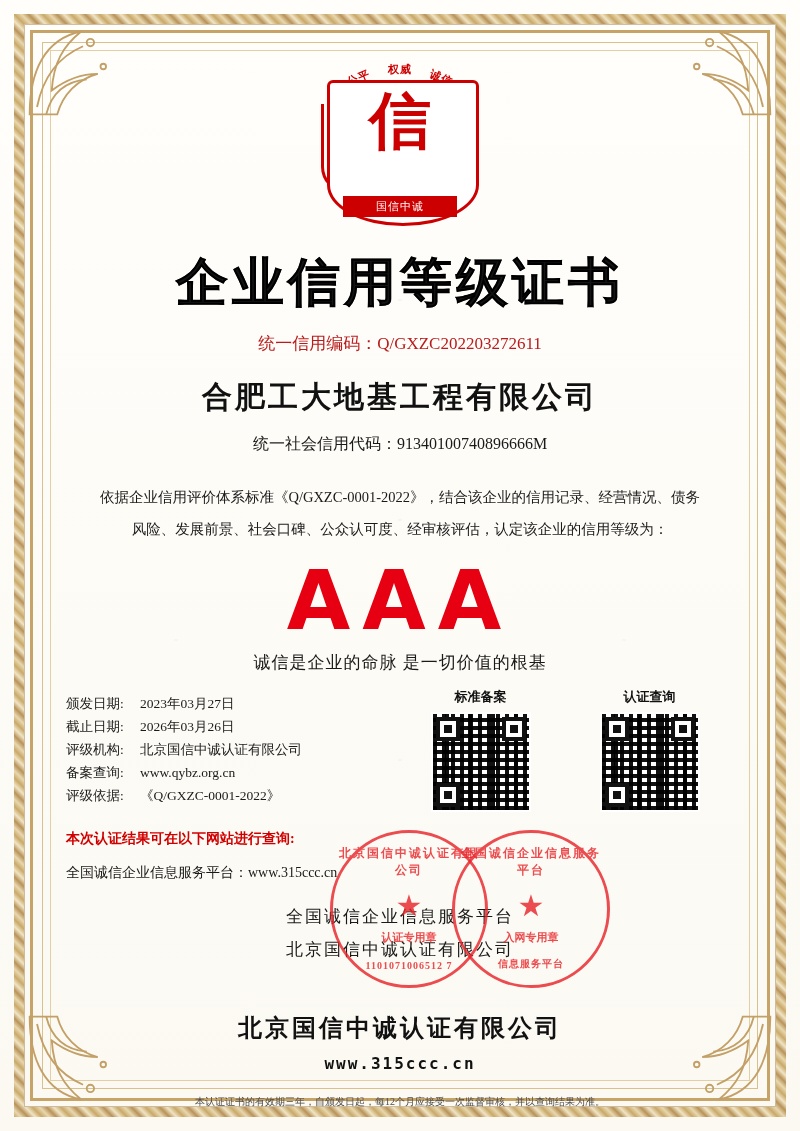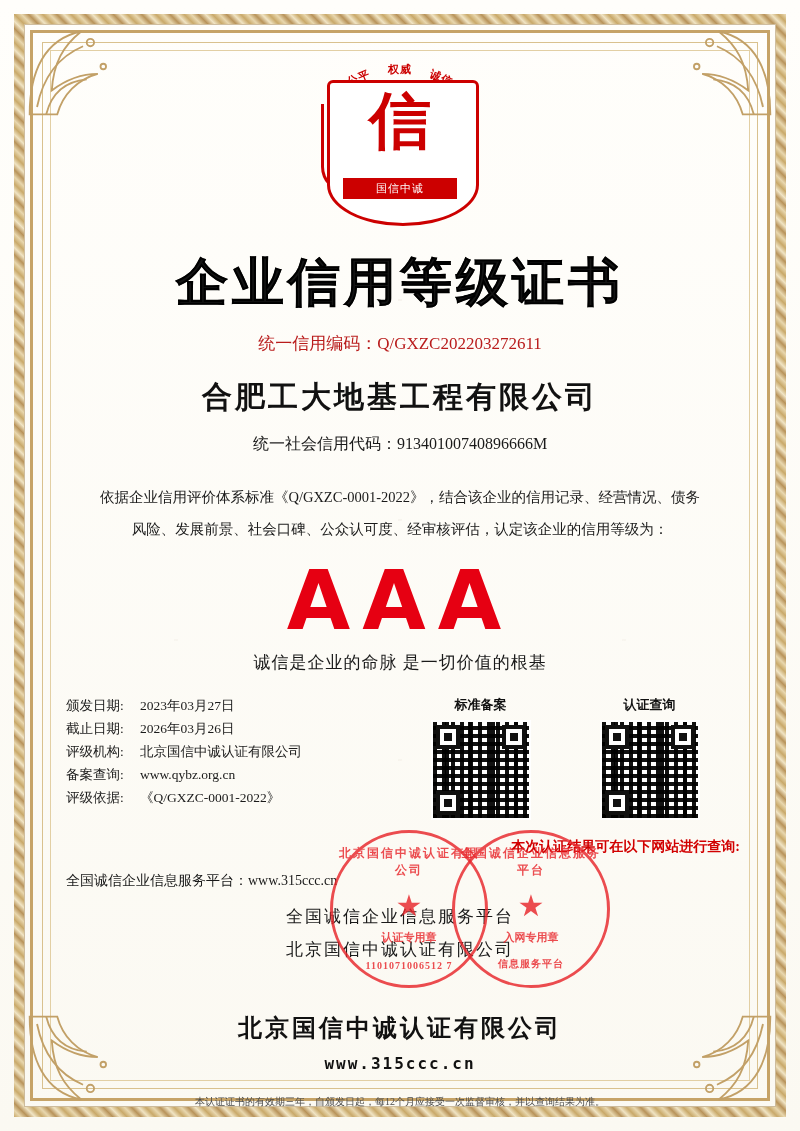--- a/index.html
+++ b/index.html
@@ -110,21 +110,21 @@
     position: absolute;
     top: 28px; left: 0; right: 0;
     font-size: 62px;
     line-height: 70px;
     color: #cc0000;
     font-weight: bold;
     font-family: "DejaVu Sans", sans-serif;
   }
   .emblem-ribbon {
     position: absolute;
-    bottom: 34px; left: 38px; right: 38px;
+    bottom: 16px; left: 38px; right: 38px;
     background: #cc0000;
     color: #fff;
     font-size: 11px;
     padding: 3px 0;
     letter-spacing: 1px;
     font-family: "DejaVu Sans", sans-serif;
   }
   .laurel {
     position: absolute;
     top: 46px;
@@ -183,23 +183,23 @@
   }
   .slogan {
     margin-top: 4px;
     font-size: 17px;
     color: #1a1a1a;
     letter-spacing: 1px;
   }
 
   
   .info-row {
-    margin-top: 20px;
+    margin-top: 12px;
     display: flex;
-    align-items: flex-start;
+    align-items: center;
     text-align: left;
     padding: 0 6px;
   }
   .info-left { width: 330px; }
   .info-line {
     font-size: 13.5px;
     line-height: 23px;
     color: #1a1a1a;
     white-space: nowrap;
   }
@@ -234,21 +234,21 @@
     width: 24px; height: 24px;
     background: #fff;
     box-shadow: inset 0 0 0 4px #111, inset 0 0 0 8px #fff, inset 0 0 0 12px #111;
   }
   .qr::before { left: 3px; top: 3px; }
   .qr::after { right: 3px; top: 3px; }
   .qr i { left: 3px; bottom: 3px; }
 
   .notice {
     margin-top: 18px;
-    text-align: right;
+    text-align: left;
     padding-left: 6px;
     font-size: 14px;
     font-weight: bold;
     color: #d10000;
   }
   .platform {
     margin-top: 16px;
     text-align: left;
     padding-left: 6px;
     font-size: 14px;

